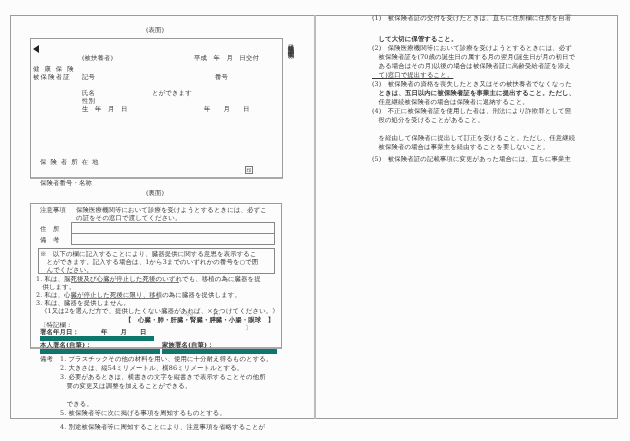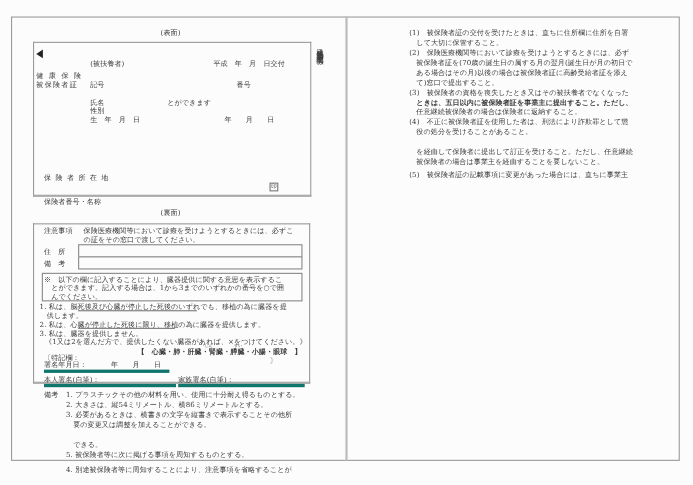--- a/index.html
+++ b/index.html
@@ -8,21 +8,21 @@
   .abs { position:absolute; }
   .t { font-size:6.4px; line-height:8px; white-space:nowrap; letter-spacing:0.1px; }
   .outer { left:10px; top:15px; width:608px; height:404px; border:1px solid #9a9a9a; box-sizing:border-box; }
   .divider { left:314px; top:15px; width:2px; height:404px; background:#bcbcbc; }
   .card-front { left:30px; top:38px; width:253px; height:141px; border:1px solid #9a9a9a; border-bottom:2px solid #aaa; box-sizing:border-box; }
   .card-back { left:30px; top:203px; width:252px; height:146px; border:1px solid #9a9a9a; border-bottom:2px solid #aaa; box-sizing:border-box; }
   .field-box { border:1px solid #888; box-sizing:border-box; background:#fcfcfc; }
   .notice-box { left:38px; top:248px; width:237px; height:26px; border:1px solid #888; box-sizing:border-box; }
   .seal { left:245px; top:166px; width:8px; height:8px; border:1px solid #777; box-sizing:border-box; font-size:5px; line-height:6px; text-align:center; }
   .vert { writing-mode:vertical-rl; font-size:6.4px; line-height:8px; letter-spacing:0.6px; white-space:nowrap; }
-  .ul { border-bottom:3px solid #0f766e; }
+  .ul { border-bottom:5px solid #0f766e;font-weight:bold; }
   .arrow { width:0; height:0; border-top:4px solid transparent; border-bottom:4px solid transparent; border-right:6px solid #222; }
   .ruby { font-size:3.5px; line-height:4px; }
 </style>
 </head>
 <body>
 
 <div class="abs outer"></div>
 <div class="abs divider"></div>
 
 <div class="abs t" style="left:146px;top:26px;">(表面)</div>
@@ -84,26 +84,26 @@
 
 <div class="abs t" style="left:40px;top:355px;">備考</div>
 <div class="abs t" style="left:60px;top:355px;text-align:center;">1. プラスチックその他の材料を用い、使用に十分耐え得るものとする。</div>
 <div class="abs t" style="left:60px;top:364px;">2. 大きさは、縦54ミリメートル、横86ミリメートルとする。</div>
 <div class="abs t" style="left:60px;top:373px;">3. 必要があるときは、横書きの文字を縦書きで表示することその他所</div>
 <div class="abs t" style="left:60px;top:382px;">　要の変更又は調整を加えることができる。</div>
 <div class="abs t" style="left:60px;top:391px;margin-top:32px;">4. 別途被保険者等に周知することにより、注意事項を省略することが</div>
 <div class="abs t" style="left:60px;top:400px;">　できる。</div>
 <div class="abs t" style="left:60px;top:409px;">5. 被保険者等に次に掲げる事項を周知するものとする。</div>
 
-<div class="abs t" style="left:372px;top:26px;">(1)　被保険者証の交付を受けたときは、直ちに住所欄に住所を自署</div>
-<div class="abs t" style="left:372px;top:35px;">　して大切に保管すること。</div>
+<div class="abs t" style="left:372px;top:14px;">(1)　被保険者証の交付を受けたときは、直ちに住所欄に住所を自署</div>
+<div class="abs t" style="left:372px;top:35px;font-weight:bold;">　して大切に保管すること。</div>
 <div class="abs t" style="left:372px;top:44px;">(2)　保険医療機関等において診療を受けようとするときには、必ず</div>
 <div class="abs t" style="left:372px;top:53px;">　被保険者証を(70歳の誕生日の属する月の翌月(誕生日が月の初日で</div>
 <div class="abs t" style="left:372px;top:62px;">　ある場合はその月)以後の場合は被保険者証に高齢受給者証を添え</div>
-<div class="abs t" style="left:372px;top:71px;">　て)窓口で提出すること。</div>
+<div class="abs t" style="left:372px;top:71px;text-decoration:underline;">　て)窓口で提出すること。</div>
 <div class="abs t" style="left:372px;top:80px;">(3)　被保険者の資格を喪失したとき又はその被扶養者でなくなった</div>
 <div class="abs t" style="left:372px;top:89px;font-weight:bold;">　ときは、五日以内に被保険者証を事業主に提出すること。ただし、</div>
 <div class="abs t" style="left:372px;top:98px;">　任意継続被保険者の場合は保険者に返納すること。</div>
 <div class="abs t" style="left:372px;top:107px;">(4)　不正に被保険者証を使用した者は、刑法により詐欺罪として懲</div>
 <div class="abs t" style="left:372px;top:116px;">　役の処分を受けることがあること。</div>
 <div class="abs t" style="left:372px;top:135px;margin-top:20px;">(5)　被保険者証の記載事項に変更があった場合には、直ちに事業主</div>
 <div class="abs t" style="left:372px;top:134px;">　を経由して保険者に提出して訂正を受けること。ただし、任意継続</div>
 <div class="abs t" style="left:372px;top:143px;">　被保険者の場合は事業主を経由することを要しないこと。</div>
 
 </body></html>

